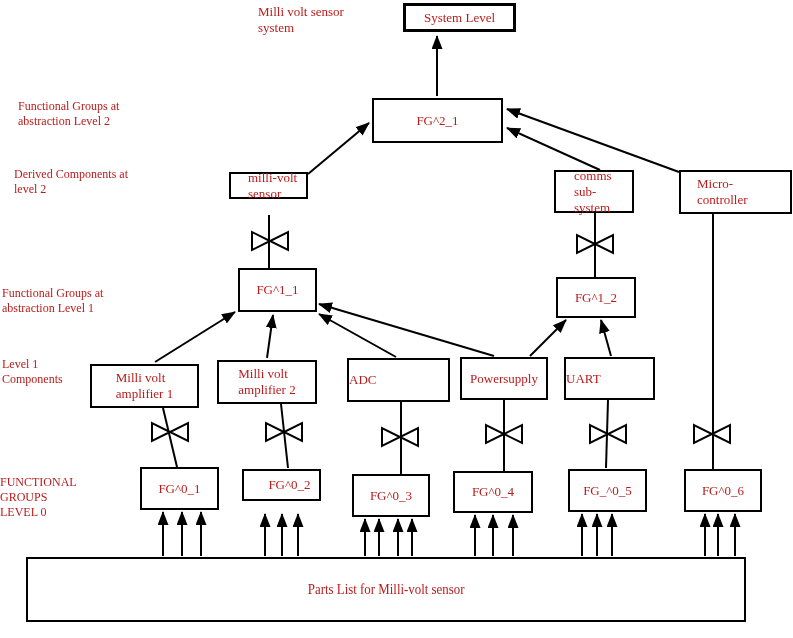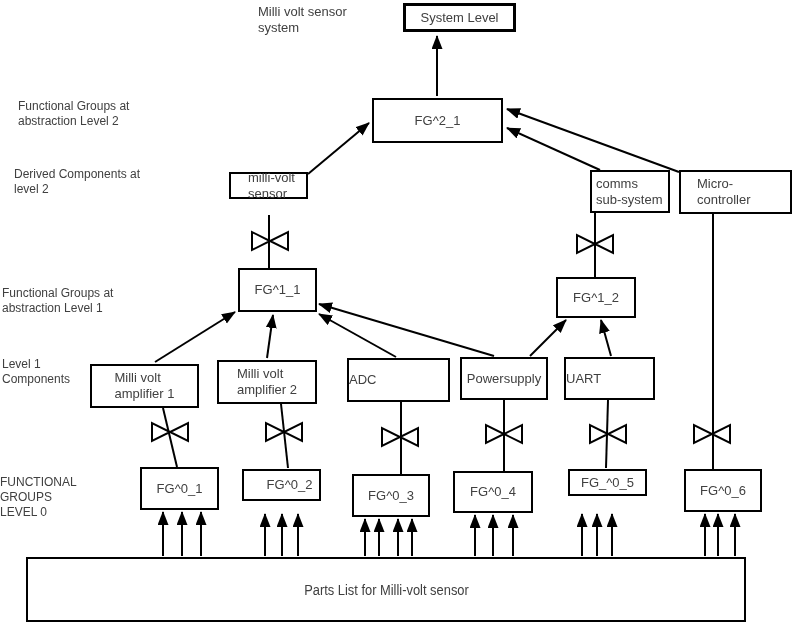--- a/index.html
+++ b/index.html
@@ -1,21 +1,21 @@
 <!DOCTYPE html>
 <html><head>
 <meta charset="utf-8">
 <style>
   html,body{margin:0;padding:0;background:#ffffff;}
   #stage{
     position:relative;
     width:793px;height:638px;
     background:#ffffff;
-    font-family:Liberation Sans, sans-serif;
-    color:#404040;
+    font-family:Liberation Serif, serif;
+    color:#b91c1c;
     overflow:hidden;
   }
   #connectors{position:absolute;left:0;top:0;pointer-events:none;}
   .box{
     position:absolute;
     border:2px solid #000;
     background:#fff;
     display:flex;align-items:center;justify-content:center;
     font-size:13px;line-height:16px;
     box-sizing:border-box;
@@ -153,21 +153,21 @@
 
   <div class="box" style="left:372px;top:98px;width:131px;height:45px;">
     <span>FG^2_1</span>
   </div>
 
   <div class="box al" style="left:229px;top:172px;width:79px;height:27px;padding-left:17px;">
     <span>milli-volt
 sensor</span>
   </div>
 
-  <div class="box al" style="left:554px;top:170px;width:80px;height:43px;padding-left:4px;margin-left:36px;">
+  <div class="box al" style="left:554px;top:170px;width:80px;height:43px;padding-left:18px;">
     <span>comms
 sub-system</span>
   </div>
 
   <div class="box al" style="left:679px;top:170px;width:113px;height:44px;padding-left:16px;">
     <span>Micro-
 controller</span>
   </div>
 
   <div class="box" style="left:238px;top:268px;width:79px;height:44px;">
@@ -209,21 +209,21 @@
   </div>
 
   <div class="box" style="left:352px;top:474px;width:78px;height:43px;">
     <span>FG^0_3</span>
   </div>
 
   <div class="box" style="left:453px;top:471px;width:80px;height:42px;">
     <span>FG^0_4</span>
   </div>
 
-  <div class="box" style="left:568px;top:469px;width:79px;height:27px;">
+  <div class="box" style="left:568px;top:469px;width:79px;height:43px;">
     <span>FG_^0_5</span>
   </div>
 
   <div class="box" style="left:684px;top:469px;width:78px;height:43px;">
     <span>FG^0_6</span>
   </div>
 
   <div class="box" id="parts-list" style="left:26px;top:557px;width:720px;height:65px;">
     <span>Parts List for Milli-volt sensor</span>
   </div>

